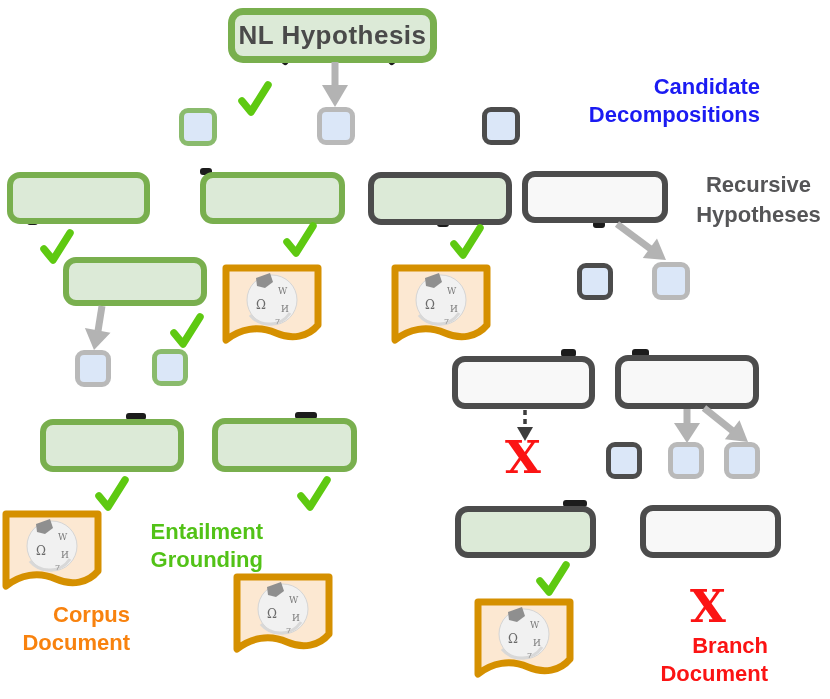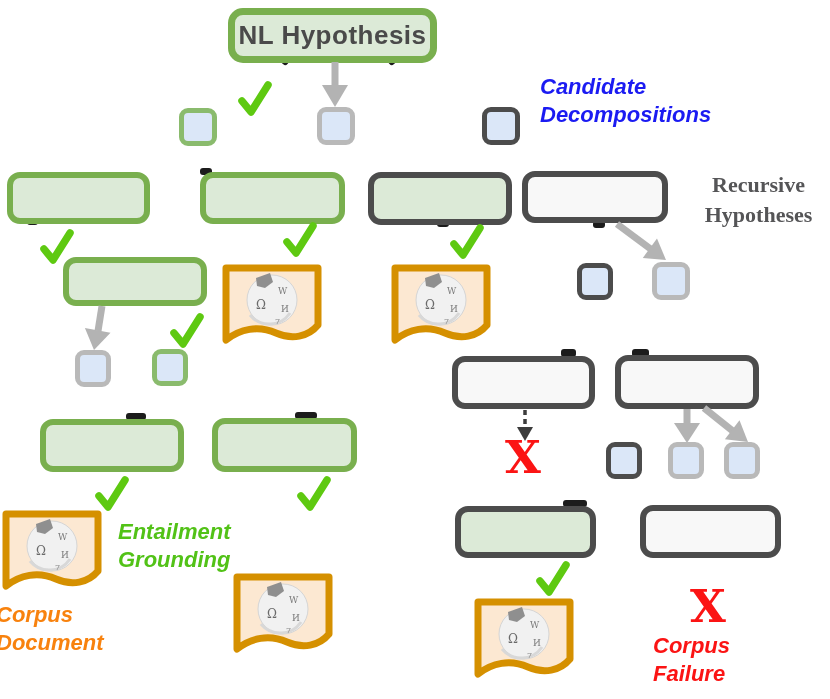--- a/index.html
+++ b/index.html
@@ -47,22 +47,22 @@
   }
   .sq{
     position:absolute;box-sizing:border-box;width:38px;height:38px;
     border:5px solid var(--square-gray-border,#b9b9b9);
     border-radius:9px;background:var(--square-blue-fill,#dbe7f8);
   }
   .sq.green-b{border-color:var(--square-green-border,#8abb6d);}
   .sq.dark-b{border-color:var(--node-dark-border,#4c4c4c);}
   .sq.sm{width:36px;height:37px;}
   .label{
-    position:absolute;font-weight:700;text-align:left;
-    font-size:21px;line-height:26px;font-style:italic;
+    position:absolute;font-weight:700;text-align:right;
+    font-size:21px;line-height:26px;
   }
   .label.blue{color:var(--label-blue,#1b1bf2);font-size:22px;line-height:28px;}
   .label.green{color:var(--label-green,#52c217);margin-top:20px;}
   .label.orange{color:var(--label-orange,#f8820e);font-size:22px;line-height:28px;}
   .label.red{color:var(--label-red,#fb1414);}
   .rec-box{
     position:absolute;background:#ffffff;
     display:flex;align-items:center;justify-content:center;text-align:center;
     font-size:22px;line-height:30px;font-weight:700;color:var(--label-dark,#555557);
   }
@@ -117,21 +117,21 @@
   <div class="sq" style="left:317px;top:107px;"></div>
   <div class="sq dark-b" style="left:482px;top:107px;"></div>
 
   <div class="label blue" style="left:540px;top:73px;width:220px;">Candidate Decompositions</div>
 
   <div class="box green-b green-f" style="left:7px;top:172px;width:143px;height:52px;"></div>
   <div class="box green-b green-f" style="left:200px;top:172px;width:145px;height:52px;"></div>
   <div class="box green-f" style="left:368px;top:172px;width:144px;height:53px;"></div>
   <div class="box" style="left:522px;top:171px;width:146px;height:52px;"></div>
 
-  <div class="rec-box" style="left:687px;top:166px;width:143px;height:68px;font-family:Liberation Serif, serif;">Recursive Hypotheses</div>
+  <div class="rec-box" style="left:687px;top:166px;width:143px;height:68px;">Recursive Hypotheses</div>
 
   <svg class="check abs" style="left:40px;top:228px;" width="34" height="38" viewBox="0 0 34 38">
       <path d="M4 21 L13 32 L30 5"></path>
     </svg>
   <div class="box green-b green-f" style="left:63px;top:257px;width:144px;height:49px;"></div>
   <svg class="arrow abs" style="left:76px;top:304px;" width="40" height="50" viewBox="0 0 40 50">
     <line class="shaft" x1="26" y1="2" x2="22" y2="27"></line>
     <polygon class="head" points="8.9,24 34.5,28.8 18,46"></polygon>
   </svg>
   <div class="sq sm" style="left:75px;top:350px;"></div>
@@ -238,15 +238,15 @@
     <path class="doc-outline" d="M6 7 L98 7 L98 64 C88 76 72 79 56 72 C38 64 20 68 6 79 Z"></path>
     <circle cx="52" cy="39" r="25" fill="#f1f1f1" stroke="#d5d5d5" stroke-width="1"></circle>
     <path d="M30 54 A25 25 0 0 0 70 52" stroke="#d8d8d8" stroke-width="3" fill="none"></path>
     <polygon points="36,17 50,12 53,21 45,27 37,25" fill="#8f8f8f"></polygon>
     <text x="36" y="48" font-size="12" fill="#6a6a6a" font-family="DejaVu Serif,serif">Ω</text>
     <text x="58" y="33" font-size="9" fill="#7a7a7a" font-family="DejaVu Serif,serif">W</text>
     <text x="61" y="51" font-size="9" fill="#7a7a7a" font-family="DejaVu Serif,serif">И</text>
     <text x="55" y="63" font-size="8" fill="#8a8a8a" font-family="DejaVu Serif,serif">7</text>
   </svg>
   <div class="xmark" style="left:683px;top:585px;width:50px;">X</div>
-  <div class="label red" style="left:653px;top:632px;width:115px;font-size:22px;line-height:28px;">Corpus Failure</div>
+  <div class="label red" style="left:653px;top:632px;width:115px;font-size:22px;line-height:28px;">Branch Document</div>
 
 </div>
 
 </body></html>

